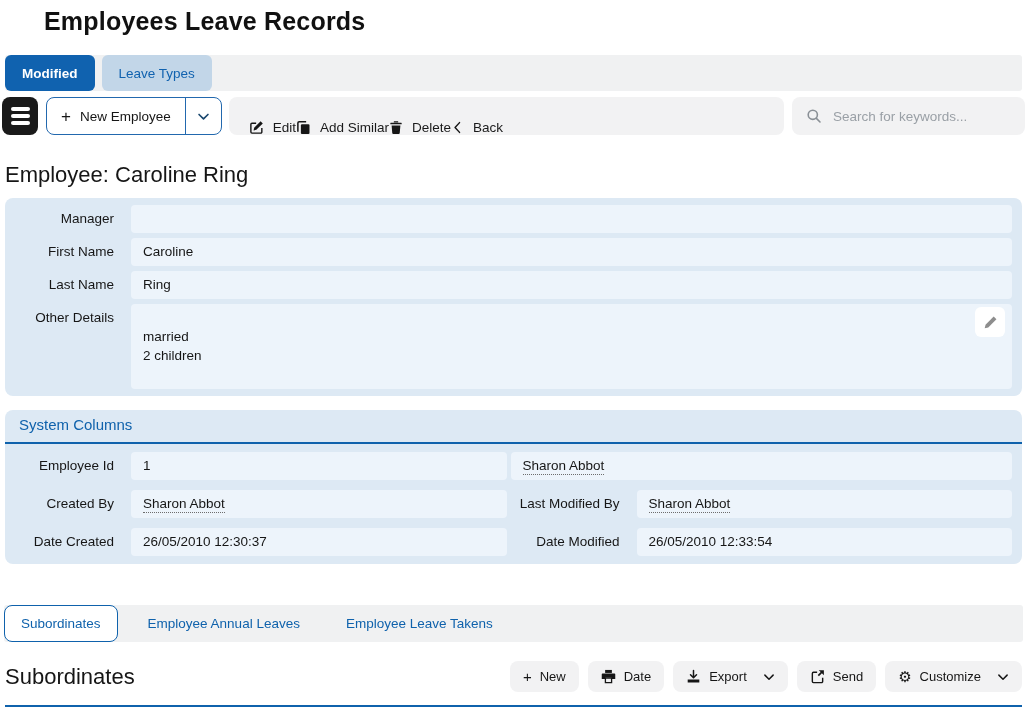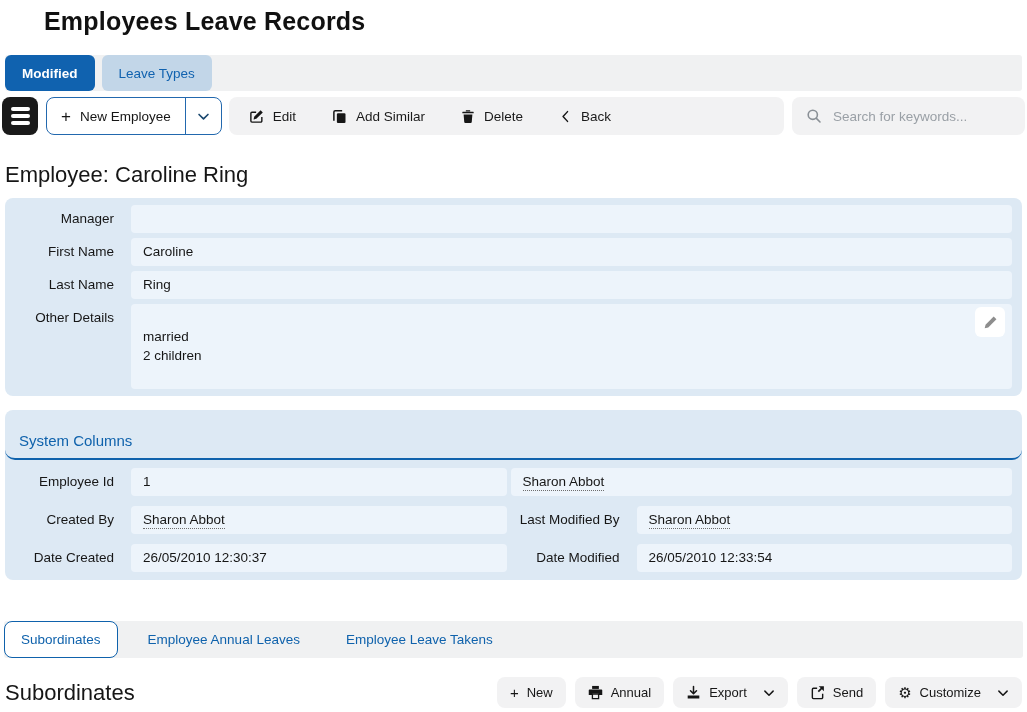--- a/index.html
+++ b/index.html
@@ -86,22 +86,21 @@
     display: flex; align-items: center; padding: 0 11px;
     border-left: 1px solid #2268ae;
   }
 
   .actions-strip {
     flex: 1;
     background: #f2f2f3;
     border-radius: 8px;
     height: 38px;
     display: flex;
-    align-items: center;
-    gap: 36px;
+    align-items: flex-end;
     padding: 0 20px;
     margin-left: 7px;
   }
   .action-btn {
     display: flex; align-items: center; gap: 9px;
     font-size: 13.5px; color: #1a1a1a;
     cursor: pointer; background: none; border: none;
     font-family: inherit;
   }
 
@@ -176,25 +175,24 @@
   }
 
   
   .system-card {
     margin: 14px 5px 0 5px;
     background: #dde9f4;
     border-radius: 8px;
     overflow: hidden;
   }
   .system-header {
-    padding: 22px 14px 9px 14px;
+    padding: 6px 14px 9px 14px;
     font-size: 15px;
     color: #0f62ac;
     border-bottom: 2px solid #0f62ac;
-    border-radius: 10px;
   }
   .system-grid { display: flex; padding: 8px 10px 8px 0; gap: 4px; }
   .system-col { flex: 1; display: flex; flex-direction: column; gap: 5px; }
   .dotted-link {
     border-bottom: 1.5px dotted #6d6d6d;
     padding-bottom: 1px;
     cursor: pointer;
   }
 
   
@@ -424,21 +422,21 @@
       <span>New</span>
     </button>
     <button class="tbl-btn">
       <span>
         <svg width="15" height="15" viewBox="0 0 16 16">
             <path fill="#161616" d="M4.4 1h7.2v3.2H4.4z"></path>
             <path fill="#161616" d="M1.6 4.9h12.8c.4 0 .8.4.8.8v5H11.3V9H4.7v1.7H.8v-5c0-.4.4-.8.8-.8z"></path>
             <path fill="none" stroke="#161616" stroke-width="1.4" d="M4.7 9.6h6.6v4.9H4.7z"></path>
           </svg>
       </span>
-      <span>Annual</span>
+      <span>Date</span>
     </button>
     <button class="tbl-btn">
       <span>
         <svg width="15" height="15" viewBox="0 0 16 16">
             <path fill="none" stroke="#161616" stroke-width="1.6" stroke-linecap="round" stroke-linejoin="round" d="M8 1.5v7.6M4.8 6.2L8 9.4l3.2-3.2"></path>
             <path fill="#161616" d="M1.8 11.2h12.4v3.2H1.8z"></path>
           </svg>
       </span>
       <span>Export</span>
       <span class="extra-gap">

